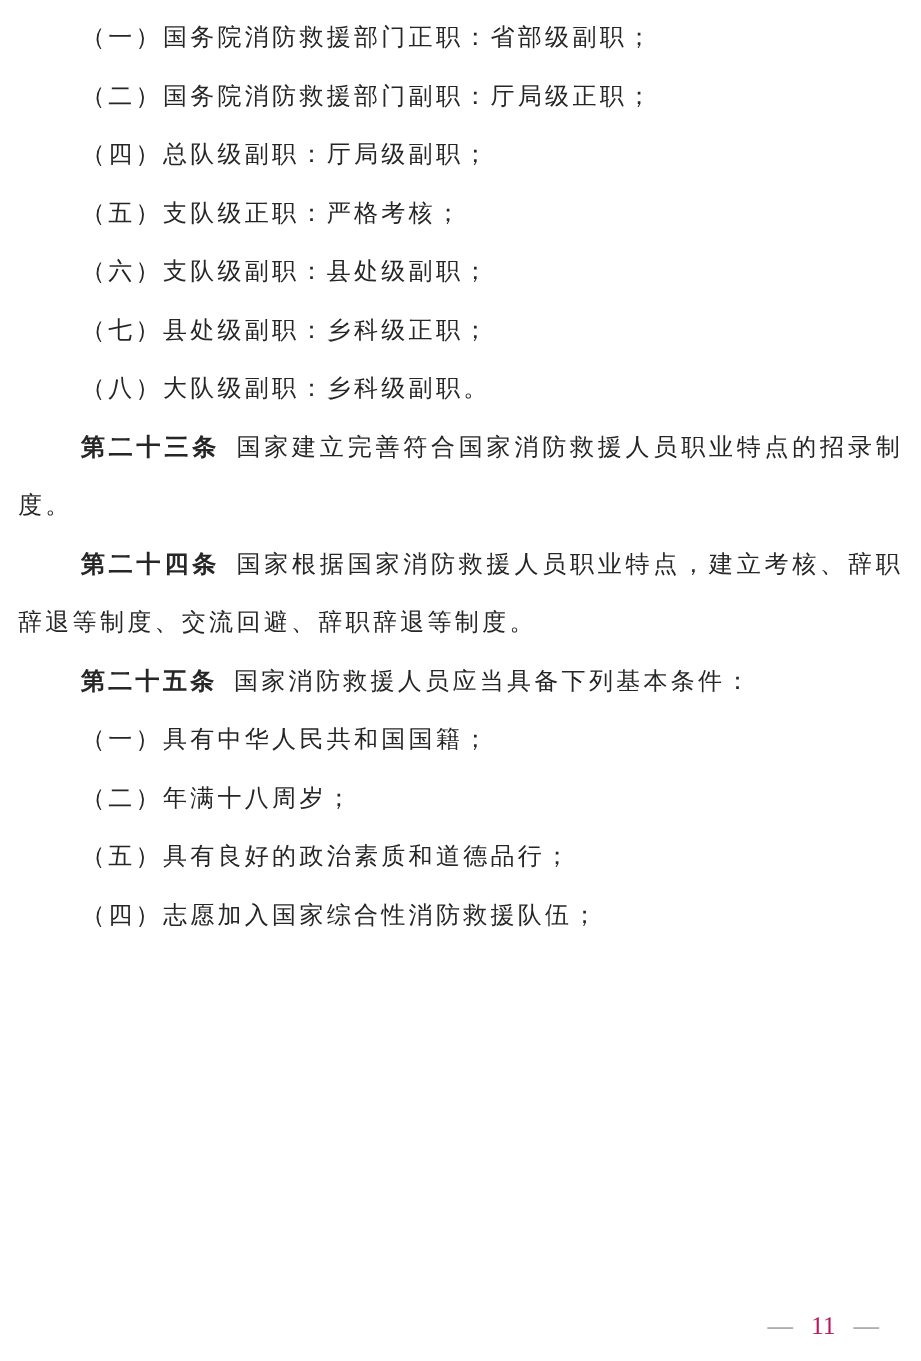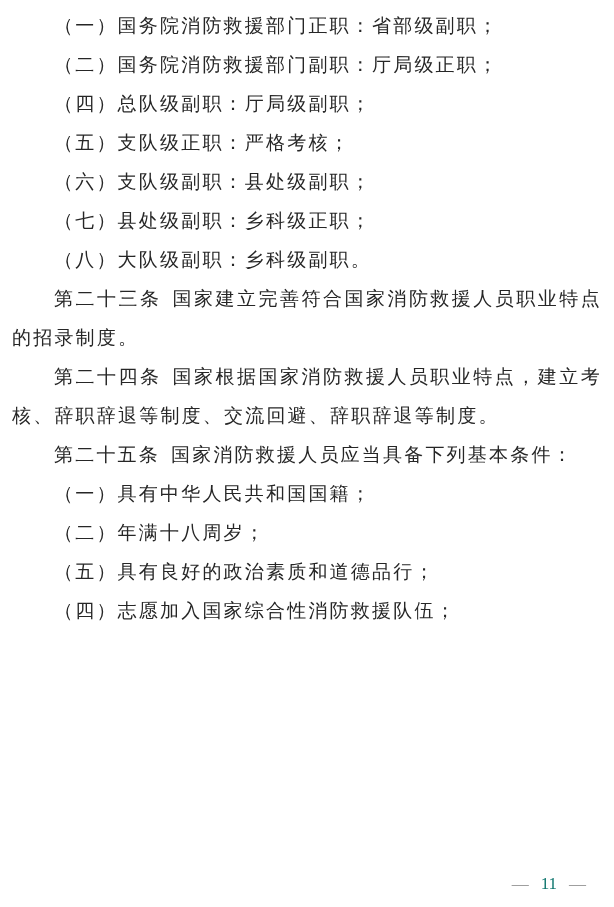--- a/index.html
+++ b/index.html
@@ -11,50 +11,50 @@
     position: relative;
     width: 614px;
     height: 907px;
     background: #ffffff;
     overflow: hidden;
     font-family: "Liberation Serif", "DejaVu Serif", serif;
     color: #262626;
   }
   .content {
     padding: 6px 12px 0 12px;
-    font-size: 19px;
+    font-size: 16px;
     line-height: 39px;
     letter-spacing: 2.2px;
     text-align: justify;
   }
   .content p {
     margin: 0;
     padding: 0;
     text-indent: 42px;
   }
   .art-num {
-    font-weight: 400;
+    font-weight: 700;
     margin-right: 11px;
     margin-top: 32px;
   }
   .footer {
     position: absolute;
     right: 28px;
     bottom: 13px;
     font-size: 17px;
     letter-spacing: 0;
     color: #3a3a3a;
     white-space: nowrap;
   }
   .footer .dash {
     color: #8f8f8f;
   }
   .footer .num {
     margin: 9px 12px;
-    color: #0f766e;
+    color: #be185d;
   }
 </style>
 </head>
 <body>
 
 <div class="page">
   <div class="content">
     <p>（一）国务院消防救援部门正职：省部级副职；</p>
     <p>（二）国务院消防救援部门副职：厅局级正职；</p>
     <p>（四）总队级副职：厅局级副职；</p>

